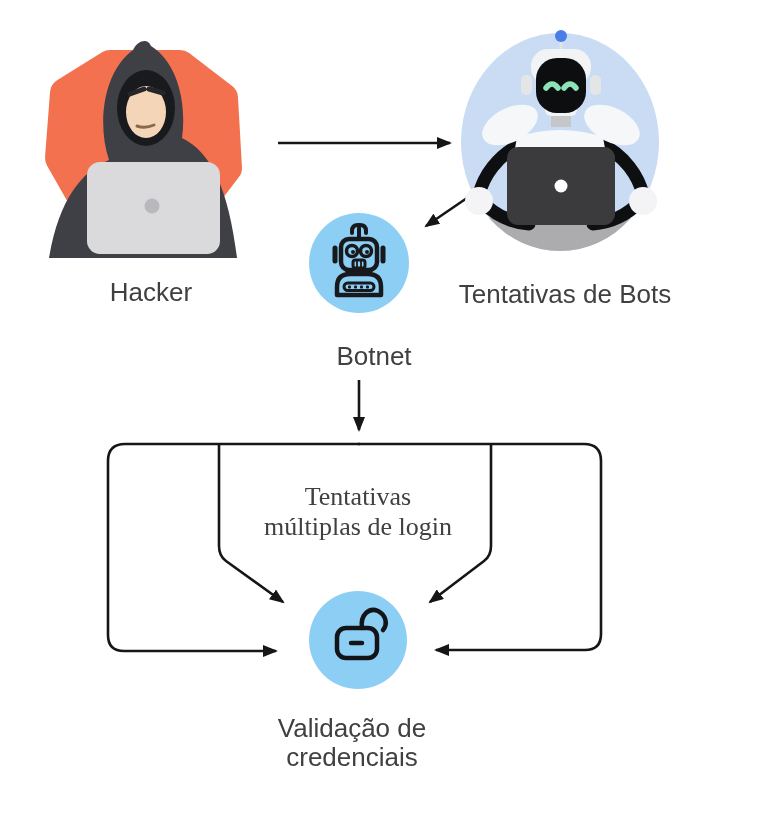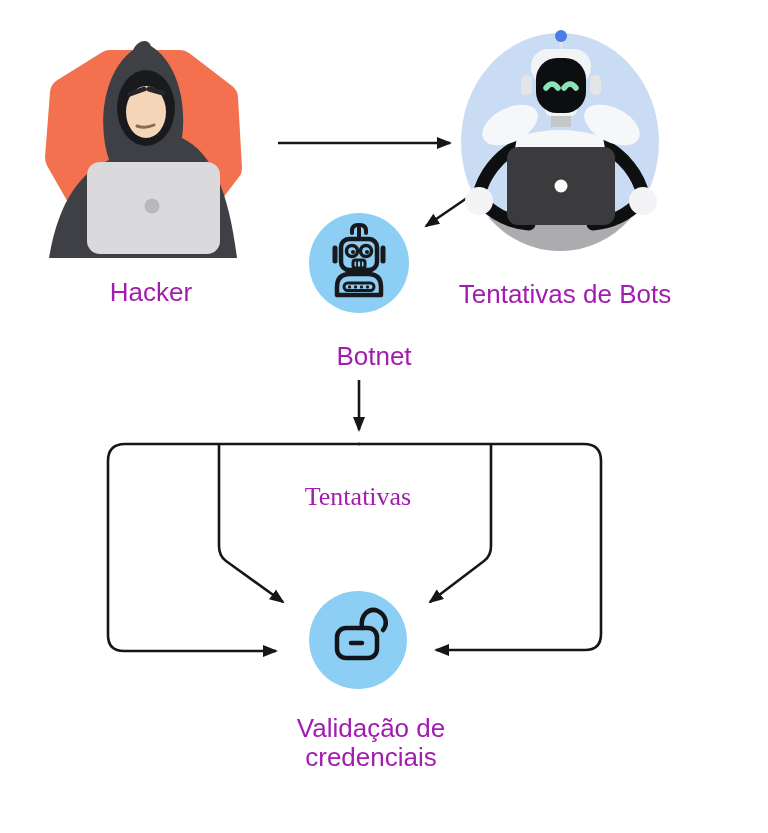--- a/index.html
+++ b/index.html
@@ -1,23 +1,23 @@
 <!DOCTYPE html>
 <html><head>
 <meta charset="utf-8">
 <style>
   html,body{margin:0;padding:0;background:#fff;}
   .canvas{position:relative;width:768px;height:833px;background:#ffffff;overflow:hidden;
           font-family:"Liberation Sans",sans-serif;}
   .layer{position:absolute;left:0;top:0;}
   .ill{position:absolute;}
-  .label{position:absolute;transform:translateX(-50%);font-size:26px;color:#a21caf;
+  .label{position:absolute;transform:translateX(-50%);font-size:26px;color:#404040;
          text-align:center;white-space:nowrap;line-height:30px;}
   .multiline{line-height:30px;font-family:Liberation Serif, serif;}
-  .validation{line-height:29px;margin-left:19px;}
+  .validation{line-height:29px;}
 </style>
 </head>
 <body>
 
 <div class="canvas">
 
   <svg class="layer" width="768" height="833" viewBox="0 0 768 833">
     <defs>
       <marker id="ah" markerUnits="userSpaceOnUse" markerWidth="16" markerHeight="12" refX="13" refY="6" orient="auto">
         <path d="M0 0 L15 6 L0 12 Z" fill="#161616"></path>
@@ -113,20 +113,21 @@
   </svg>
 
   <div class="label" style="left:151px;top:277px">Hacker</div>
 
   <div class="label" style="left:565px;top:279px">Tentativas de Bots</div>
 
   <div class="label" style="left:374px;top:341px">Botnet</div>
 
   <div class="label multiline" style="left:358px;top:482px">
     <div>Tentativas</div>
+    <div>múltiplas de login</div>
   </div>
 
   <div class="label validation" style="left:352px;top:714px">
     <div>Validação de</div>
     <div>credenciais</div>
   </div>
 
 </div>
 
 </body></html>

